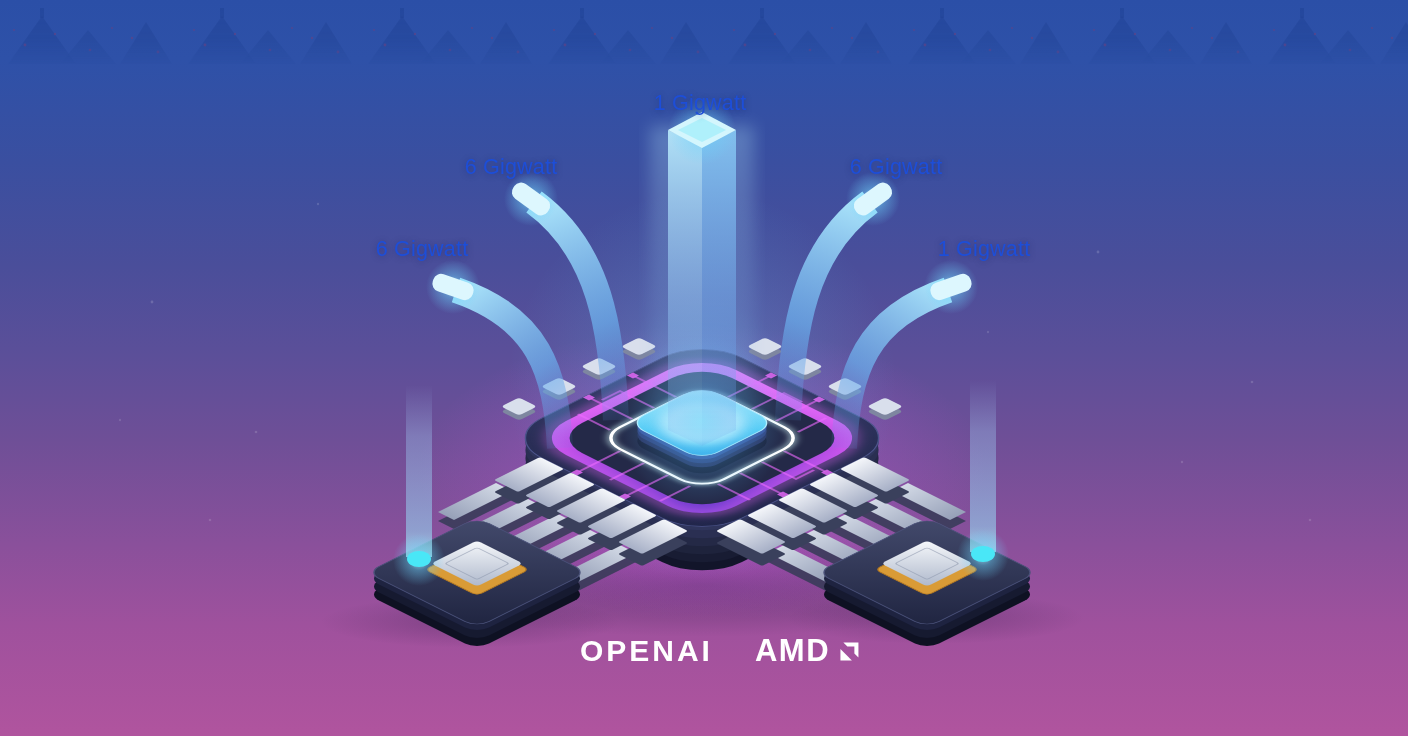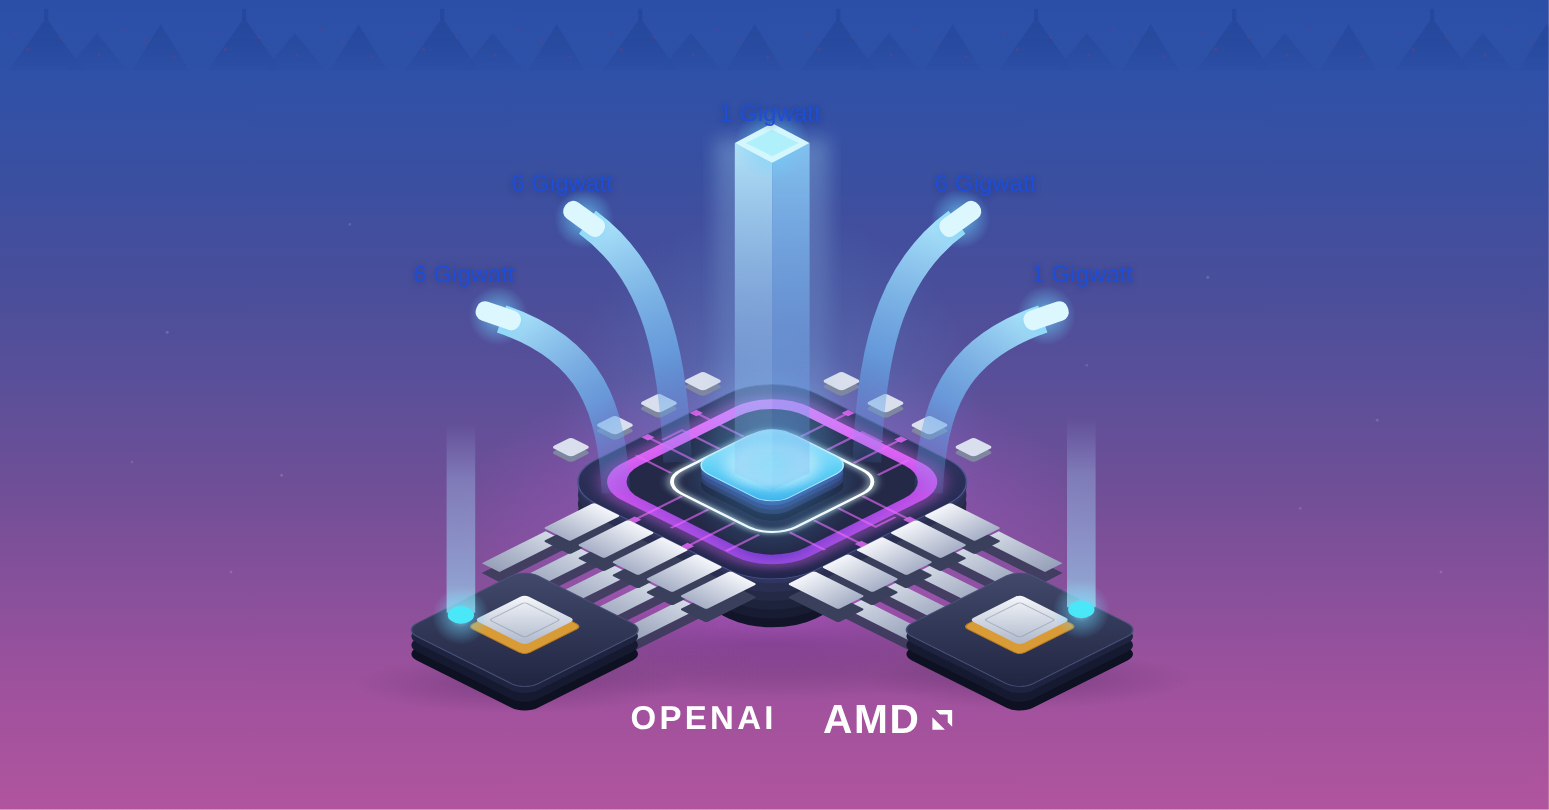--- a/index.html
+++ b/index.html
@@ -16,21 +16,21 @@
     position:absolute;transform:translateX(-50%);
     color:#1d4ed8;font-size:21.5px;font-weight:500;letter-spacing:.2px;
     white-space:nowrap;text-shadow:0 1px 6px rgba(20,30,90,.35);
   }
   .logo-row{
     position:absolute;left:703px;top:633px;transform:translateX(-50%);
     display:flex;align-items:center;gap:42px;color:#ffffff;
   }
   .openai-mark{font-size:30px;font-weight:700;letter-spacing:3px;margin-left:37px;}
   .amd-mark{display:flex;align-items:center;gap:6px;}
-  .amd-text{font-size:37px;font-weight:800;letter-spacing:1.5px;}
+  .amd-text{font-size:31px;font-weight:800;letter-spacing:1.5px;}
   .amd-glyph{display:block;}
 </style>
 </head>
 <body>
 
 <div class="stage">
 
 <svg class="scene" width="1408" height="736" viewBox="0 0 1408 736">
   <defs>
     <pattern id="pyl" width="180" height="66" patternUnits="userSpaceOnUse">

